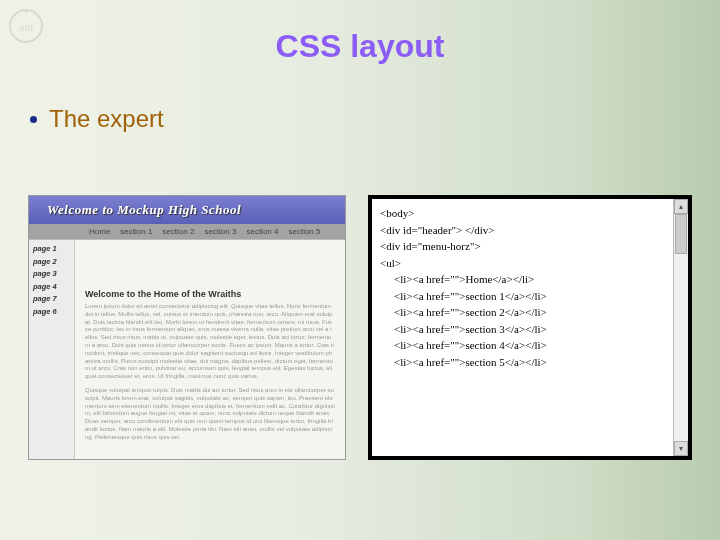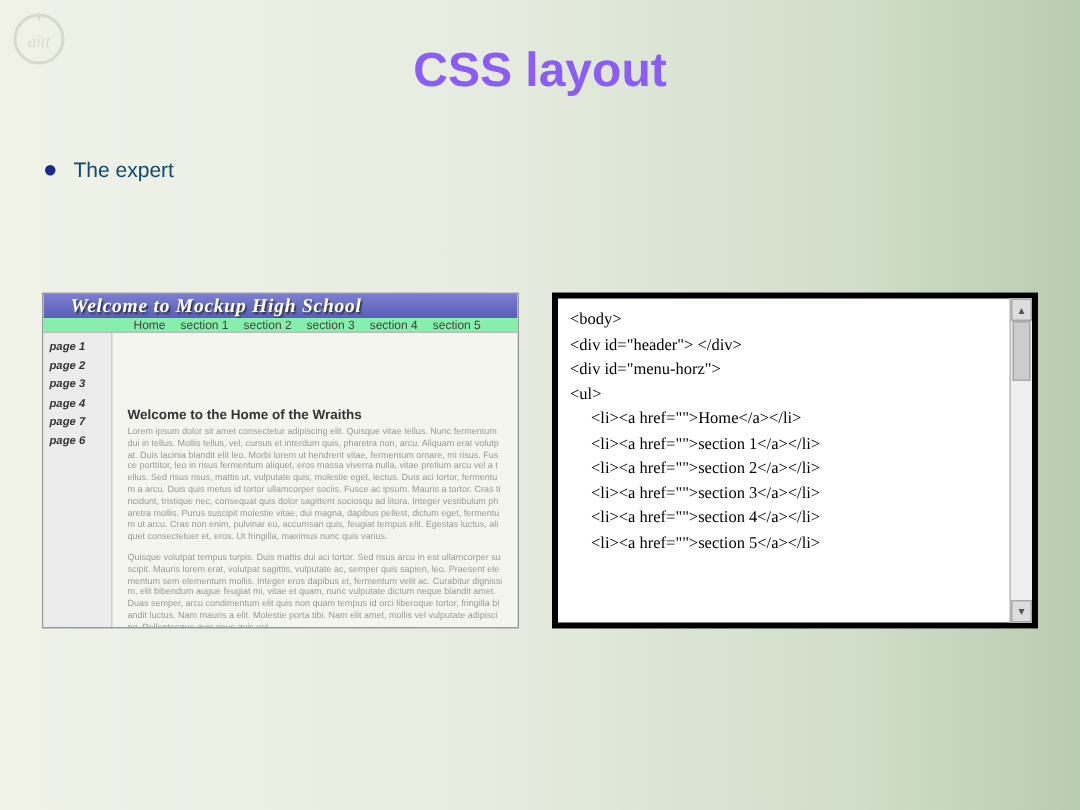--- a/index.html
+++ b/index.html
@@ -33,29 +33,29 @@
     align-items: center;
   }
   .bullet-dot {
     width: 7px;
     height: 7px;
     background: #1a2a8a;
     border-radius: 50%;
     margin-right: 12px;
   }
   .bullet-text {
-    font-size: 14px;
-    color: #0c4a6e;
+    font-size: 24px;
+    color: #a16207;
   }
   .panels {
     position: absolute;
     top: 195px;
     left: 28px;
     right: 28px;
-    height: 224px;
+    height: 265px;
     display: flex;
     gap: 22px;
   }
   .panel-left {
     flex: 1;
     background: #fff;
     border: 1px solid #999;
     display: flex;
     flex-direction: column;
     overflow: hidden;
@@ -70,21 +70,21 @@
   .mock-header-text {
     font-family: cursive, 'Comic Sans MS';
     font-style: italic;
     font-weight: bold;
     font-size: 13px;
     color: #fff;
     text-shadow: 1px 1px 1px #333;
     letter-spacing: 0.5px;
   }
   .mock-nav {
-    background: #86efac;
+    background: #a3a3a3;
     border-bottom: 1px solid #bbb;
     height: 16px;
     display: flex;
     align-items: center;
     padding-left: 60px;
     gap: 10px;
     font-size: 8px;
     color: #444;
   }
   .mock-nav span { white-space: nowrap; }

